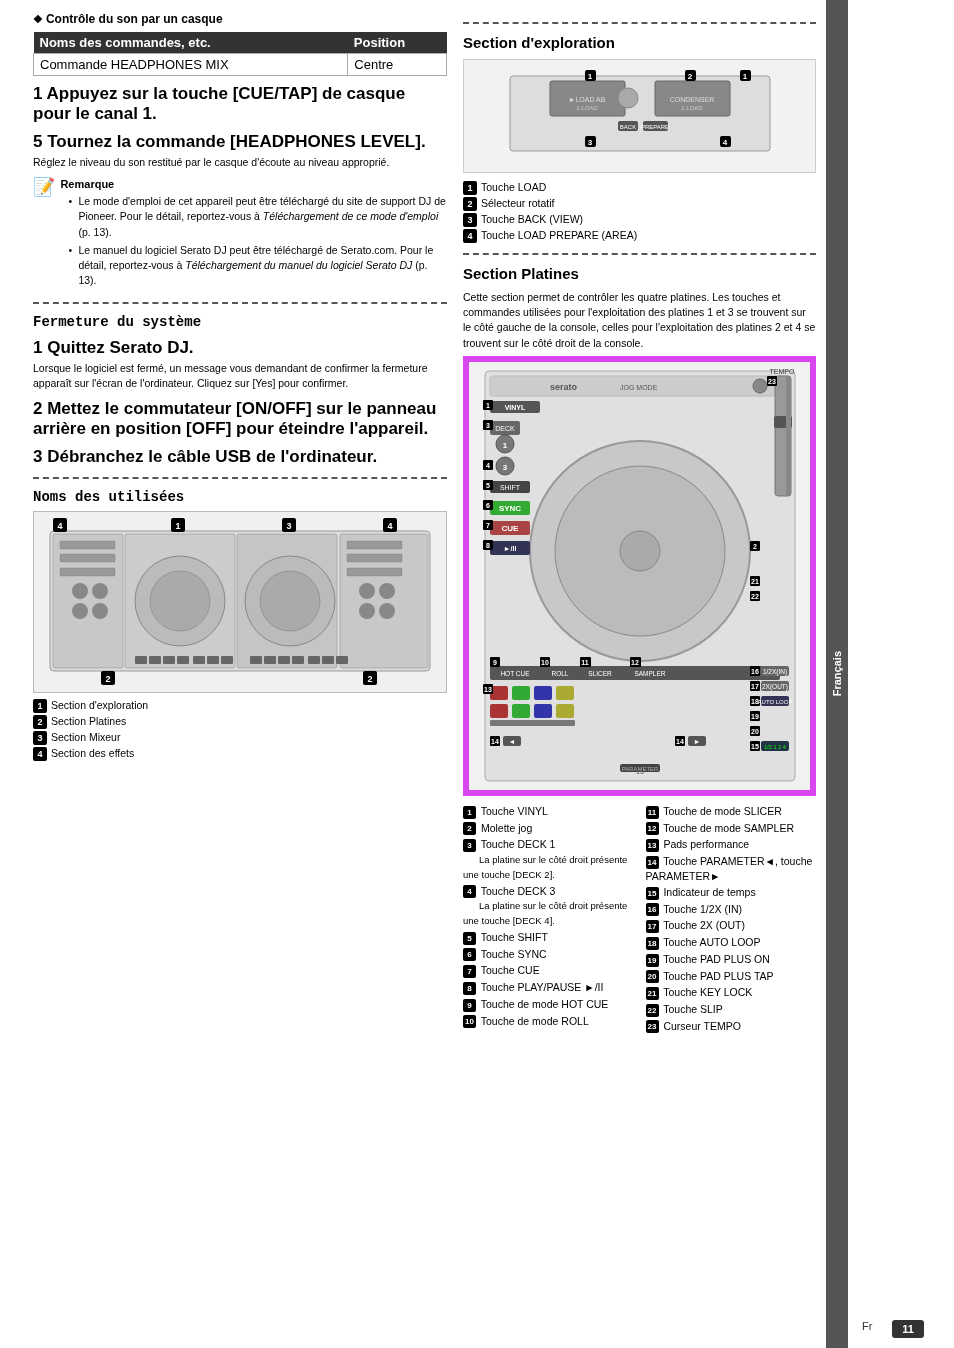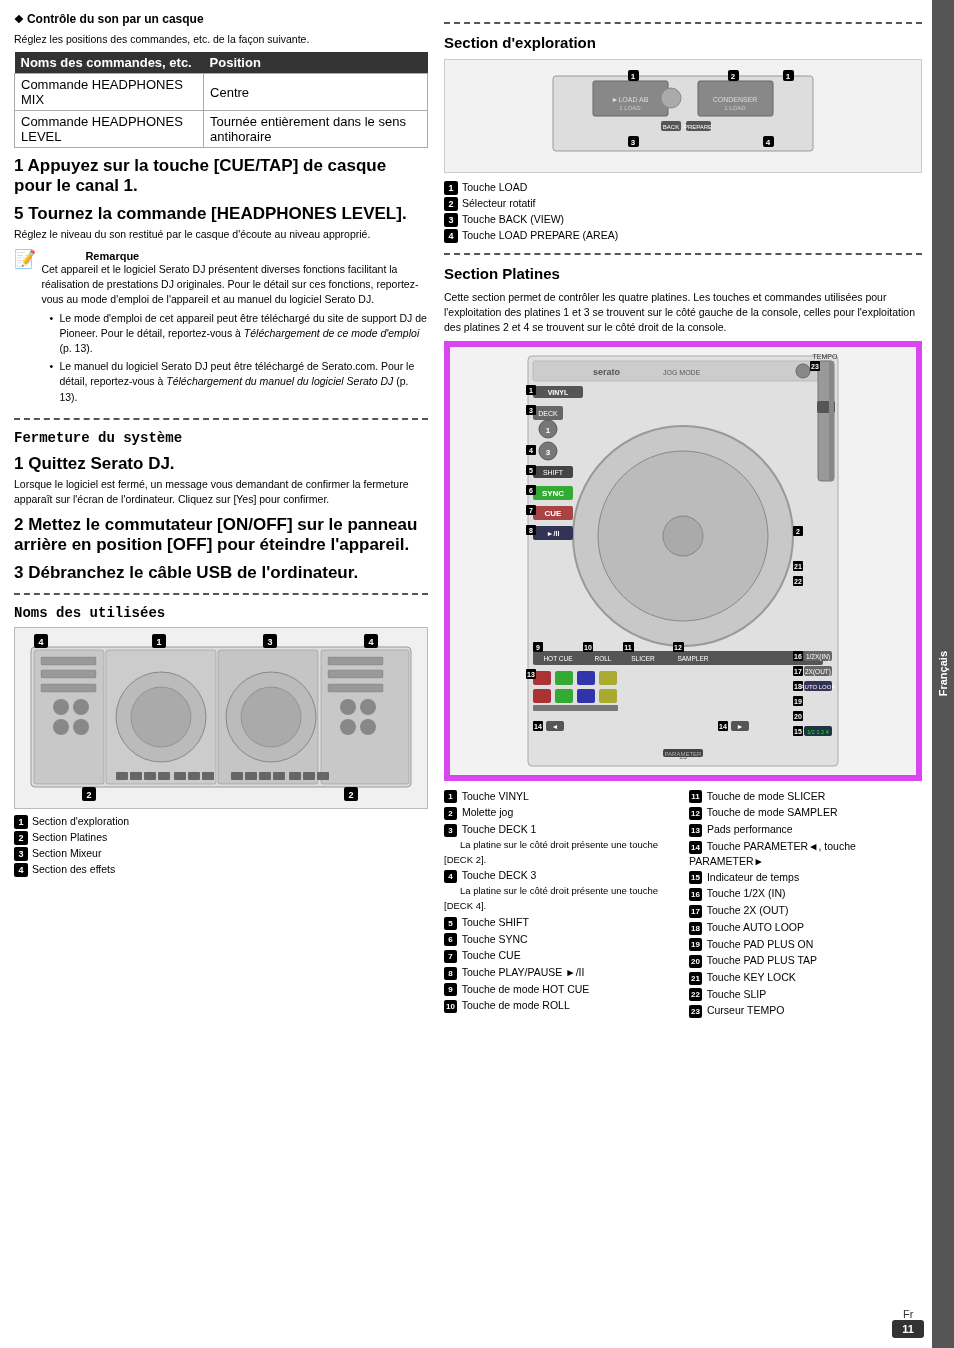--- a/index.html
+++ b/index.html
@@ -6,23 +6,24 @@
     body {
       font-family: Arial, Helvetica, sans-serif;
       font-size: 11px;
       background: #fff;
       color: #000;
       width: 954px;
       min-height: 1348px;
     }
     .page {
       display: flex;
-      width: 954px;
+      width: 848px;
       min-height: 1348px;
       position: relative;
+      padding-left: 19px;
     }
     .right-tab {
       width: 22px;
       background: #555;
       display: flex;
       align-items: center;
       justify-content: center;
       flex-shrink: 0;
     }
     .right-tab span {
@@ -91,21 +92,20 @@
       margin: 8px 0 5px 0;
     }
     .note-icon {
       font-size: 18px;
       margin-right: 5px;
       margin-top: -2px;
     }
     .note-title {
       font-weight: bold;
       font-size: 11px;
-      margin-left: 44px;
     }
     .note-content {
       font-size: 10.5px;
       line-height: 1.4;
     }
     .bullet-list {
       list-style: none;
       padding-left: 8px;
       margin-top: 4px;
     }
@@ -259,48 +259,42 @@
 <body>
 
 <div class="page">
 
   <div class="main-content">
 
     <div class="left-col">
 
       <div>
         <div class="section-title-diamond">Contrôle du son par un casque</div>
-        <p class="body-text">Réglez les positions des commandes, etc. de la façon suivante.</p>
 
         <table class="cmd-table">
           <tbody>
               <tr>
             <th>Noms des commandes, etc.</th>
             <th>Position</th>
           </tr>
           <tr>
             <td>Commande <b>HEADPHONES MIX</b></td>
             <td>Centre</td>
           </tr>
-          <tr>
-            <td>Commande <b>HEADPHONES LEVEL</b></td>
-            <td>Tournée entièrement dans le sens antihoraire</td>
-          </tr>
         </tbody>
           </table>
 
         <p class="step-heading">1  Appuyez sur la touche [CUE/TAP] de casque pour le canal 1.</p>
         <p class="step-heading">5  Tournez la commande [HEADPHONES LEVEL].</p>
         <p class="body-text">Réglez le niveau du son restitué par le casque d'écoute au niveau approprié.</p>
 
         <div class="note-box">
           <span class="note-icon">📝</span>
           <div>
             <div class="note-title">Remarque</div>
-            <p class="note-content">Cet appareil et le logiciel Serato DJ présentent diverses fonctions facilitant la réalisation de prestations DJ originales. Pour le détail sur ces fonctions, reportez-vous au mode d'emploi de l'appareil et au manuel du logiciel Serato DJ.</p>
             <ul class="bullet-list">
               <li>Le mode d'emploi de cet appareil peut être téléchargé du site de support DJ de Pioneer. Pour le détail, reportez-vous à <span class="italic">Téléchargement de ce mode d'emploi</span> (p. 13).</li>
               <li>Le manuel du logiciel Serato DJ peut être téléchargé de Serato.com. Pour le détail, reportez-vous à <span class="italic">Téléchargement du manuel du logiciel Serato DJ</span> (p. 13).</li>
             </ul>
           </div>
         </div>
       </div>
 
       <hr class="dashed-sep">
 
@@ -648,18 +642,18 @@
       </div>
 
     </div>
   </div>
 
   <div class="right-tab">
     <span>Français</span>
   </div>
 </div>
 
-<div style="position:fixed;bottom:10px;right:30px;display:flex;align-items:center;gap:0;z-index:100;flex-direction:column;">
+<div style="position:fixed;bottom:10px;right:30px;display:flex;align-items:flex-start;gap:20px;z-index:100;">
   <span style="font-size:11px;color:#333;">Fr</span>
   <div style="background:#333;color:#fff;font-size:11px;font-weight:bold;padding:3px 10px;border-radius:3px;">
     <span>11</span>
   </div>
 </div>
 
 </body></html>

